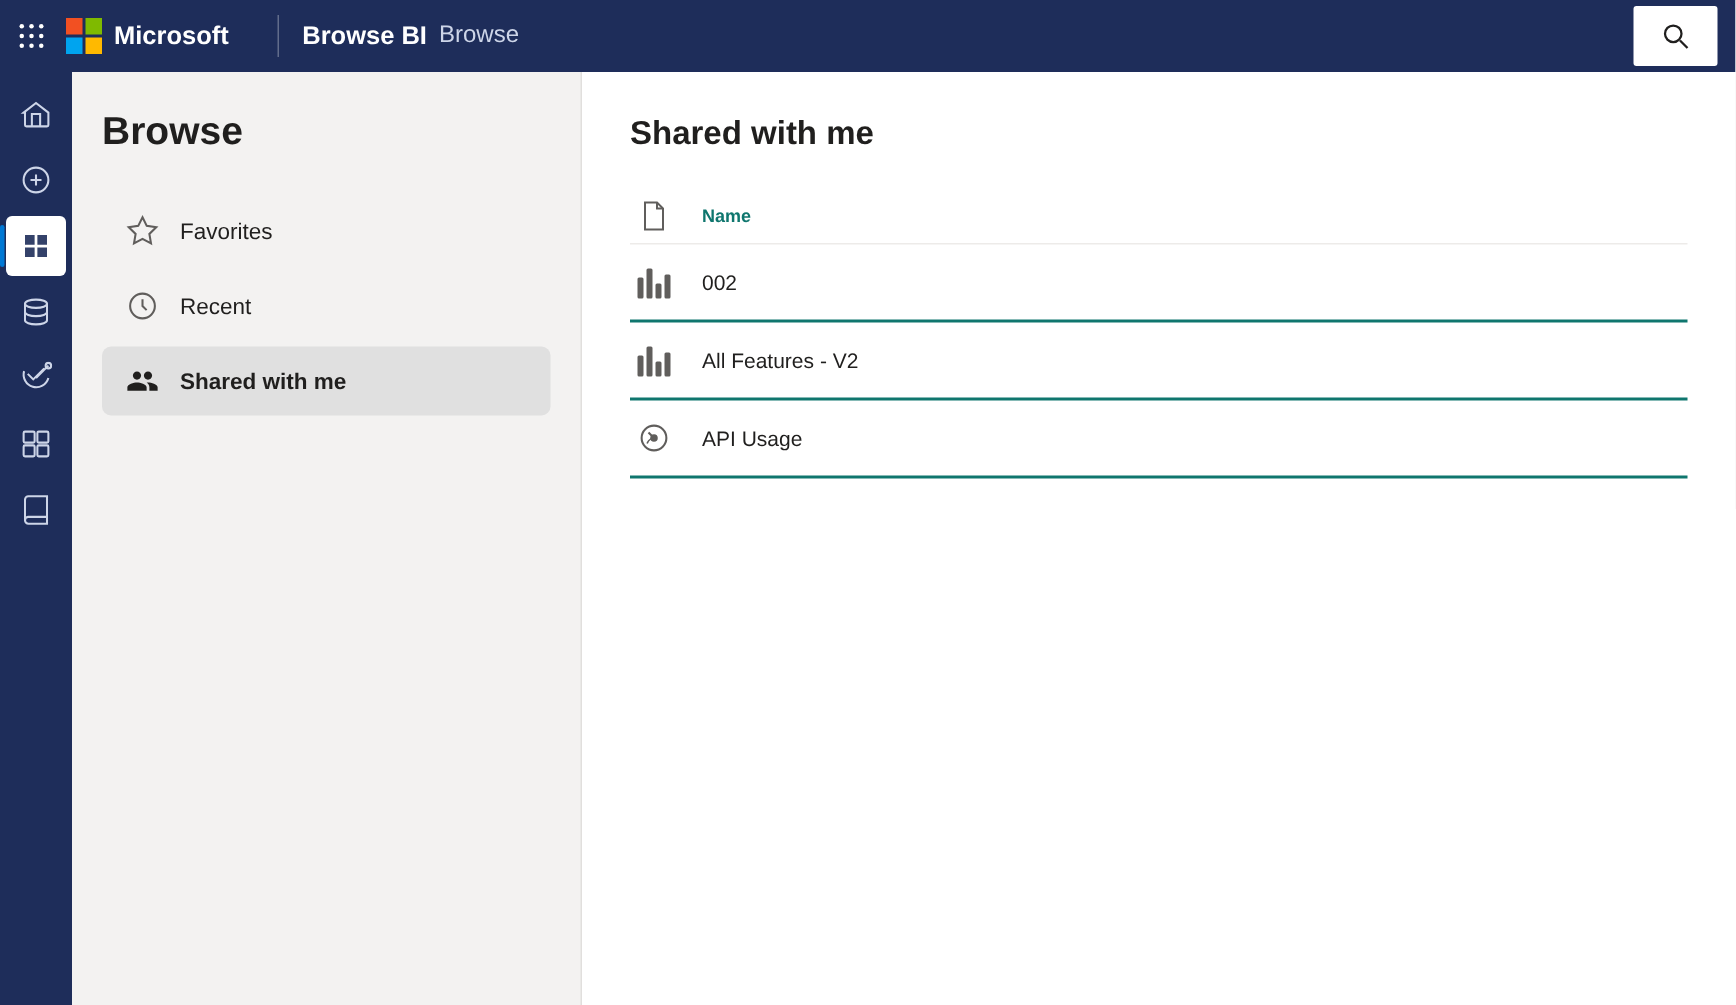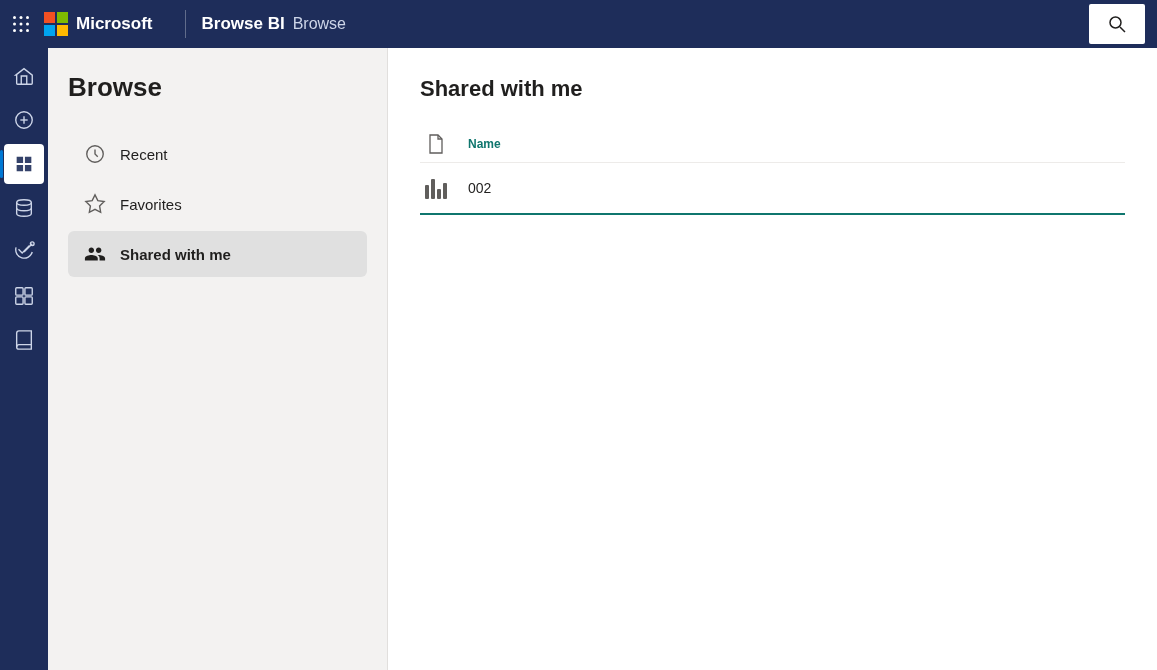--- a/index.html
+++ b/index.html
@@ -261,31 +261,31 @@
         <path d="M6.5 2H20v20H6.5A2.5 2.5 0 014 19.5v-15A2.5 2.5 0 016.5 2z"></path>
       </svg>
     </div>
   </div>
 
   <div class="browse-panel">
     <div class="browse-title">Browse</div>
 
     <div class="browse-nav-item">
       <svg viewBox="0 0 24 24" fill="none" stroke="#605e5c" stroke-width="1.5">
+        <polygon points="12 2 15.09 8.26 22 9.27 17 14.14 18.18 21.02 12 17.77 5.82 21.02 7 14.14 2 9.27 8.91 8.26 12 2"></polygon>
+      </svg>
+      <span>Favorites</span>
+    </div>
+
+    <div class="browse-nav-item">
+      <svg viewBox="0 0 24 24" fill="none" stroke="#605e5c" stroke-width="1.5">
         <circle cx="12" cy="12" r="9"></circle>
         <polyline points="12 7 12 12 15 15"></polyline>
       </svg>
       <span>Recent</span>
-    </div>
-
-    <div class="browse-nav-item">
-      <svg viewBox="0 0 24 24" fill="none" stroke="#605e5c" stroke-width="1.5">
-        <polygon points="12 2 15.09 8.26 22 9.27 17 14.14 18.18 21.02 12 17.77 5.82 21.02 7 14.14 2 9.27 8.91 8.26 12 2"></polygon>
-      </svg>
-      <span>Favorites</span>
     </div>
 
     <div class="browse-nav-item active">
       <svg viewBox="0 0 24 24" fill="#201f1e">
         <path d="M16 11c1.66 0 2.99-1.34 2.99-3S17.66 5 16 5c-1.66 0-3 1.34-3 3s1.34 3 3 3zm-8 0c1.66 0 2.99-1.34 2.99-3S9.66 5 8 5C6.34 5 5 6.34 5 8s1.34 3 3 3zm0 2c-2.33 0-7 1.17-7 3.5V19h14v-2.5c0-2.33-4.67-3.5-7-3.5zm8 0c-.29 0-.62.02-.97.05 1.16.84 1.97 1.97 1.97 3.45V19h6v-2.5c0-2.33-4.67-3.5-7-3.5z"></path>
       </svg>
       <span>Shared with me</span>
     </div>
   </div>
 
@@ -312,17 +312,39 @@
             <span style="width:4px;height:14px;"></span>
             <span style="width:4px;height:20px;"></span>
             <span style="width:4px;height:10px;"></span>
             <span style="width:4px;height:16px;"></span>
           </div>
         </div>
         <div class="table-row-name">002</div>
       </div>
 
 
-
+      <div class="table-row">
+        <div class="table-row-icon">
+          <div class="bar-chart-icon">
+            <span style="width:4px;height:14px;"></span>
+            <span style="width:4px;height:20px;"></span>
+            <span style="width:4px;height:10px;"></span>
+            <span style="width:4px;height:16px;"></span>
+          </div>
+        </div>
+        <div class="table-row-name">All Features - V2</div>
+      </div>
+
+      <div class="table-row">
+        <div class="table-row-icon gauge-icon">
+          <svg width="22" height="22" viewBox="0 0 24 24" fill="none" stroke="#605e5c" stroke-width="1.5">
+            <circle cx="12" cy="12" r="9"></circle>
+            <path d="M12 12L8 8"></path>
+            <circle cx="12" cy="12" r="2" fill="#605e5c"></circle>
+            <path d="M7 16s1.5-4 5-4" stroke-width="1.2"></path>
+          </svg>
+        </div>
+        <div class="table-row-name">API Usage</div>
+      </div>
     </div>
   </div>
 
 </div>
 
 </body></html>

